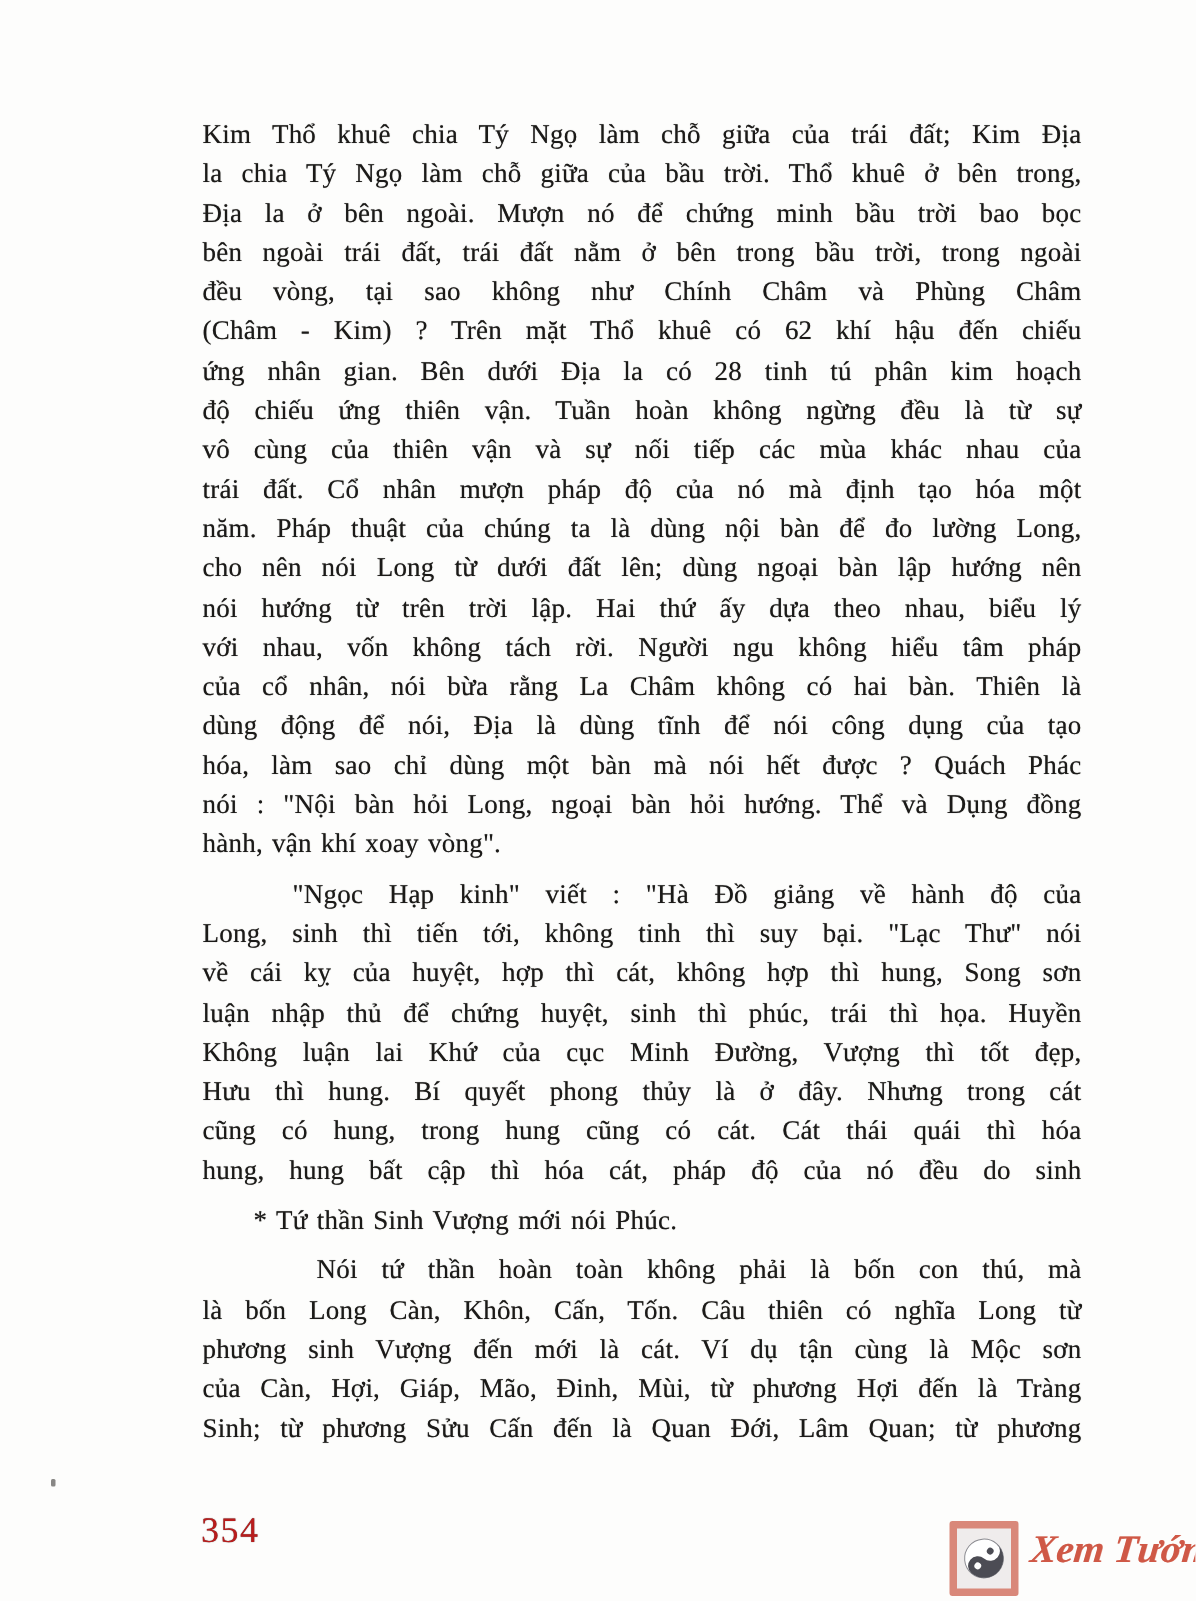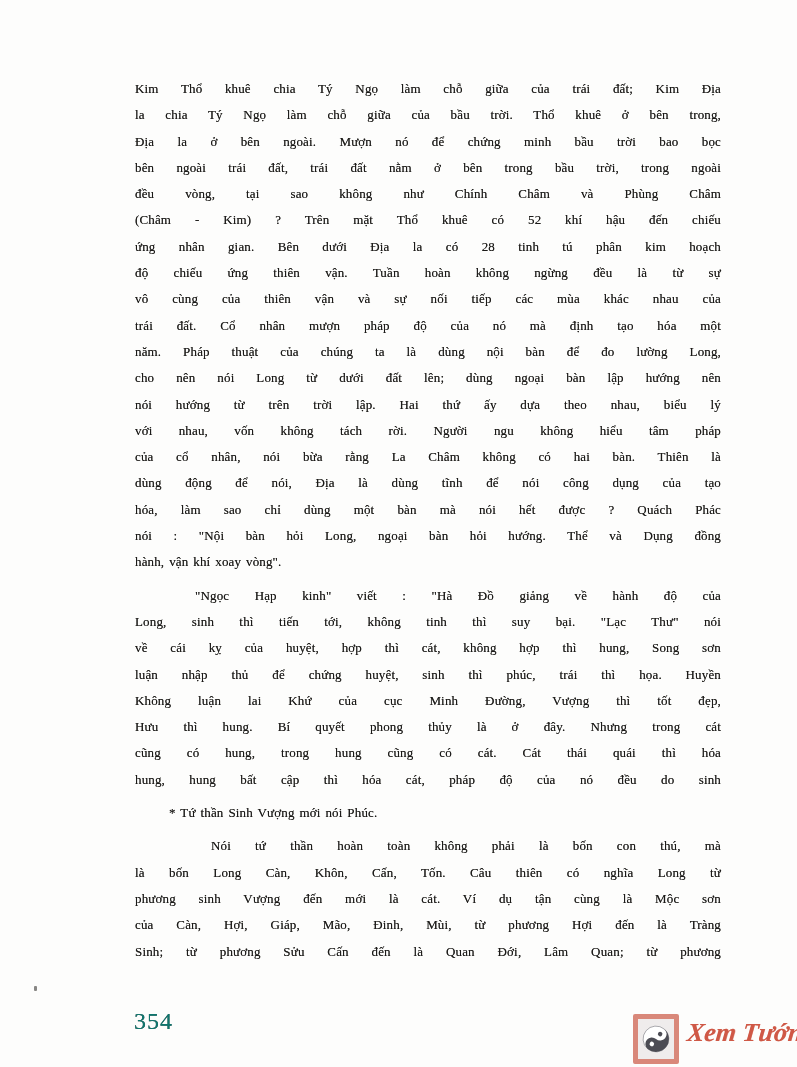--- a/index.html
+++ b/index.html
@@ -14,41 +14,41 @@
     background: #fdfdfc;
     overflow: hidden;
     font-family: "Liberation Serif", serif;
   }
   .text-block {
     position: absolute;
     left: 135px;
     top: 76px;
     width: 586px;
     color: #1b1a18;
-    font-size: 13px;
+    font-size: 18px;
     line-height: 26.3px;
     letter-spacing: 0.15px;
     word-spacing: 1.5px;
     text-shadow: 0 0 0.5px rgba(20,18,16,0.65);
   }
   .para { margin: 0 0 7px 0; }
   .para:last-child { margin-bottom: 0; font-family: Liberation Serif, serif; }
   .line {
     text-align: justify;
     text-align-last: justify;
   }
   .line.no-stretch {
     text-align-last: left;
   }
   .footer-page-number {
     position: absolute;
     left: 134px;
     top: 1008px;
     font-size: 24px;
-    color: #0f766e;
+    color: #b91c1c;
     letter-spacing: 1px;
     text-shadow: 0 0 0.6px rgba(20,18,16,0.7);
   }
   .logo {
     position: absolute;
     left: 633px;
     top: 1010px;
     height: 54px;
     display: flex;
     align-items: flex-start;
@@ -92,21 +92,21 @@
 
 <div class="page">
 
   <div class="text-block">
       <div class="para">
         <div class="line">Kim Thổ khuê chia Tý Ngọ làm chỗ giữa của trái đất; Kim Địa</div>
         <div class="line">la chia Tý Ngọ làm chỗ giữa của bầu trời. Thổ khuê ở bên trong,</div>
         <div class="line">Địa la ở bên ngoài. Mượn nó để chứng minh bầu trời bao bọc</div>
         <div class="line">bên ngoài trái đất, trái đất nằm ở bên trong bầu trời, trong ngoài</div>
         <div class="line">đều vòng, tại sao không như Chính Châm và Phùng Châm</div>
-        <div class="line">(Châm - Kim) ? Trên mặt Thổ khuê có 52 khí hậu đến chiếu</div>
+        <div class="line">(Châm - Kim) ? Trên mặt Thổ khuê có 62 khí hậu đến chiếu</div>
         <div class="line">ứng nhân gian. Bên dưới Địa la có 28 tinh tú phân kim hoạch</div>
         <div class="line">độ chiếu ứng thiên vận. Tuần hoàn không ngừng đều là từ sự</div>
         <div class="line">vô cùng của thiên vận và sự nối tiếp các mùa khác nhau của</div>
         <div class="line">trái đất. Cổ nhân mượn pháp độ của nó mà định tạo hóa một</div>
         <div class="line">năm. Pháp thuật của chúng ta là dùng nội bàn để đo lường Long,</div>
         <div class="line">cho nên nói Long từ dưới đất lên; dùng ngoại bàn lập hướng nên</div>
         <div class="line">nói hướng từ trên trời lập. Hai thứ ấy dựa theo nhau, biểu lý</div>
         <div class="line">với nhau, vốn không tách rời. Người ngu không hiểu tâm pháp</div>
         <div class="line">của cổ nhân, nói bừa rằng La Châm không có hai bàn. Thiên là</div>
         <div class="line">dùng động để nói, Địa là dùng tĩnh để nói công dụng của tạo</div>

